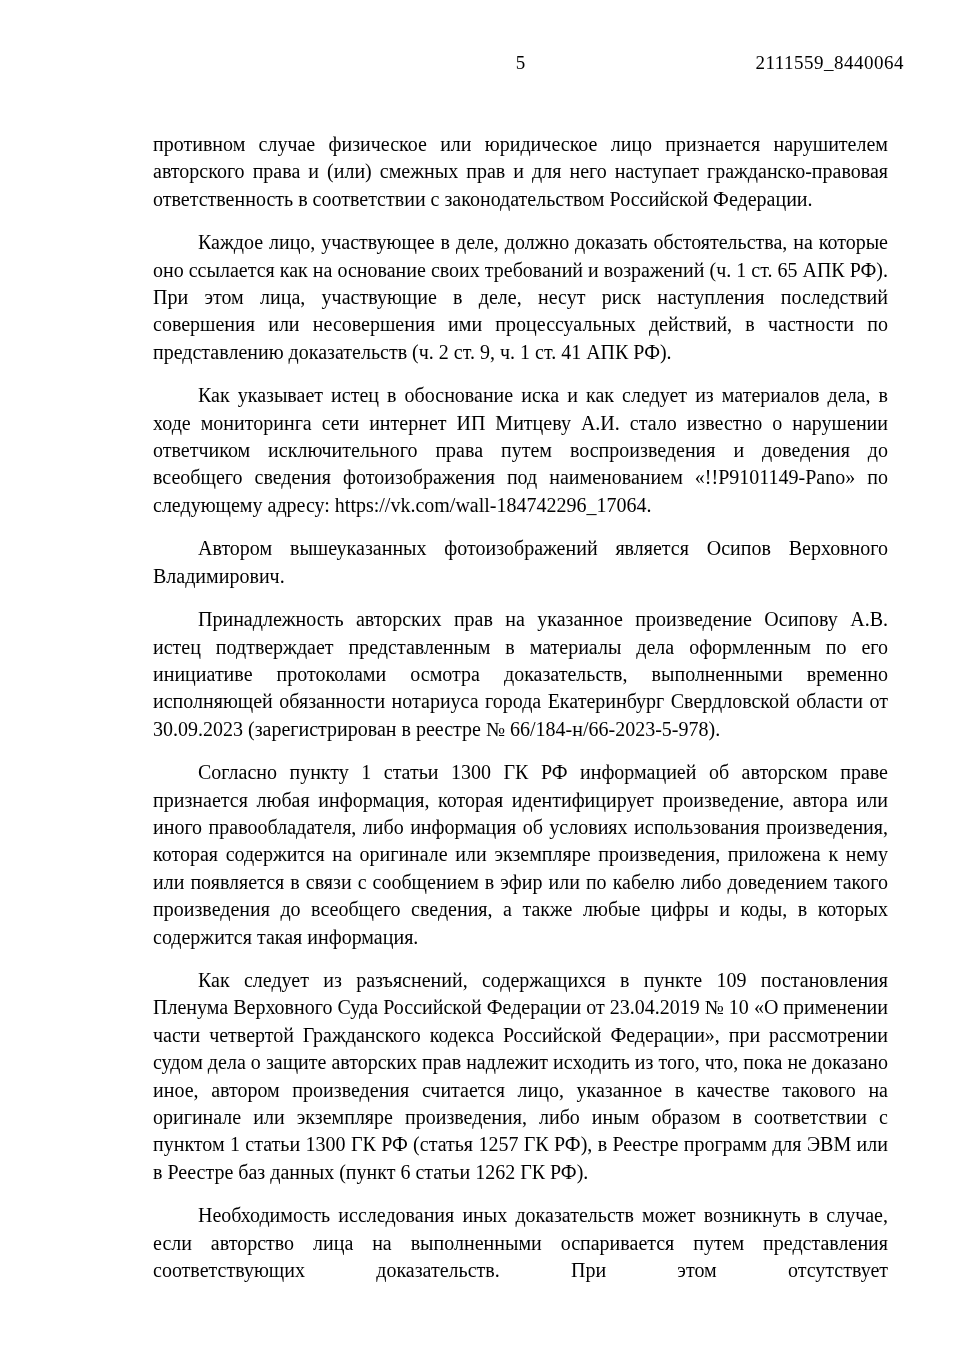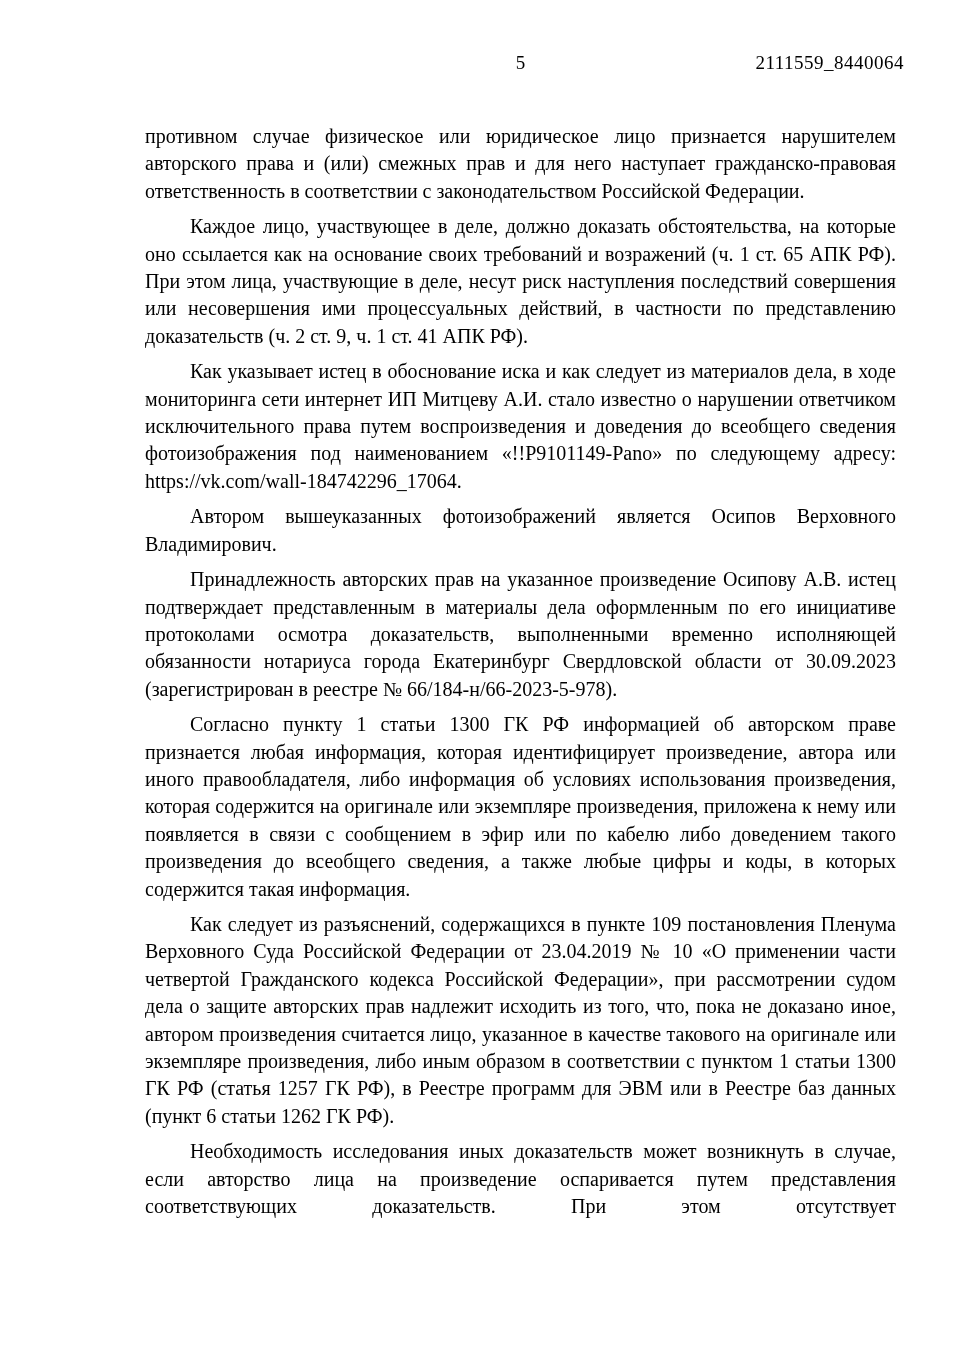--- a/index.html
+++ b/index.html
@@ -40,21 +40,21 @@
   .content {
     position: absolute;
     top: 115px;
     left: 137px;
     right: 63px;
     text-align: justify;
     font-size: 20px;
     line-height: 27.4px;
   }
   .content p {
-    margin: 8px;
+    margin: 16px;
     padding: 0;
     text-indent: 45px;
   }
   .content p.no-indent {
     text-indent: 0;
   }
   .content p.continues-next-page {
     text-align-last: justify;
   }
 </style>
@@ -69,16 +69,16 @@
   </div>
 
   <div class="content">
     <p class="no-indent">противном случае физическое или юридическое лицо признается нарушителем авторского права и (или) смежных прав и для него наступает гражданско-правовая ответственность в соответствии с законодательством Российской Федерации.</p>
     <p>Каждое лицо, участвующее в деле, должно доказать обстоятельства, на которые оно ссылается как на основание своих требований и возражений (ч. 1 ст. 65 АПК РФ). При этом лица, участвующие в деле, несут риск наступления последствий совершения или несовершения ими процессуальных действий, в частности по представлению доказательств (ч. 2 ст. 9, ч. 1 ст. 41 АПК РФ).</p>
     <p>Как указывает истец в обоснование иска и как следует из материалов дела, в ходе мониторинга сети интернет ИП Митцеву А.И. стало известно о нарушении ответчиком исключительного права путем воспроизведения и доведения до всеобщего сведения фотоизображения под наименованием «!!P9101149-Pano» по следующему адресу: https://vk.com/wall-184742296_17064.</p>
     <p>Автором вышеуказанных фотоизображений является Осипов Верховного Владимирович.</p>
     <p>Принадлежность авторских прав на указанное произведение Осипову А.В. истец подтверждает представленным в материалы дела оформленным по его инициативе протоколами осмотра доказательств, выполненными временно исполняющей обязанности нотариуса города Екатеринбург Свердловской области от 30.09.2023 (зарегистрирован в реестре № 66/184-н/66-2023-5-978).</p>
     <p>Согласно пункту 1 статьи 1300 ГК РФ информацией об авторском праве признается любая информация, которая идентифицирует произведение, автора или иного правообладателя, либо информация об условиях использования произведения, которая содержится на оригинале или экземпляре произведения, приложена к нему или появляется в связи с сообщением в эфир или по кабелю либо доведением такого произведения до всеобщего сведения, а также любые цифры и коды, в которых содержится такая информация.</p>
     <p>Как следует из разъяснений, содержащихся в пункте 109 постановления Пленума Верховного Суда Российской Федерации от 23.04.2019 № 10 «О применении части четвертой Гражданского кодекса Российской Федерации», при рассмотрении судом дела о защите авторских прав надлежит исходить из того, что, пока не доказано иное, автором произведения считается лицо, указанное в качестве такового на оригинале или экземпляре произведения, либо иным образом в соответствии с пунктом 1 статьи 1300 ГК РФ (статья 1257 ГК РФ), в Реестре программ для ЭВМ или в Реестре баз данных (пункт 6 статьи 1262 ГК РФ).</p>
-    <p class="continues-next-page">Необходимость исследования иных доказательств может возникнуть в случае, если авторство лица на произведение оспаривается путем представления соответствующих доказательств. При этом отсутствует</p>
+    <p class="continues-next-page">Необходимость исследования иных доказательств может возникнуть в случае, если авторство лица на выполненными оспаривается путем представления соответствующих доказательств. При этом отсутствует</p>
   </div>
 
 </div>
 
 </body></html>

